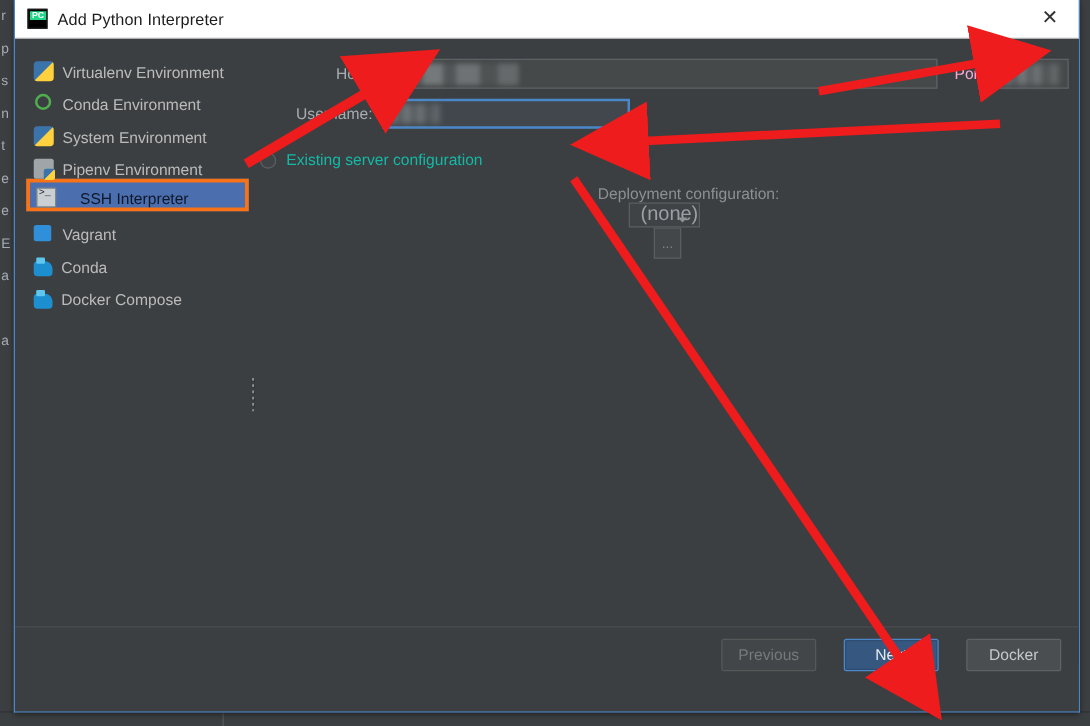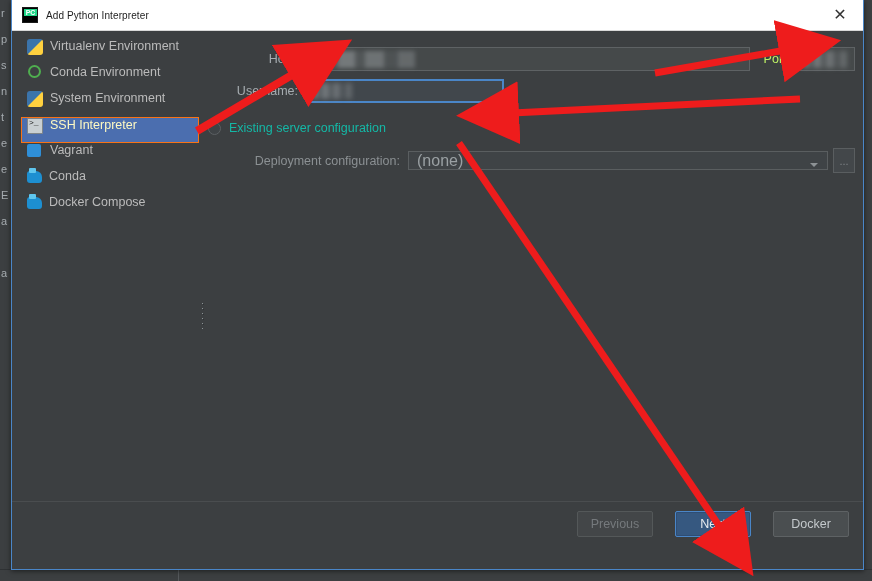--- a/index.html
+++ b/index.html
@@ -61,21 +61,21 @@
     width: 13px; height: 7px; background: #21d789;
   }
   #app-icon::after {
     content: "PC"; position: absolute; left: 1px; top: 0px;
     width: 13px; height: 9px;
     font-size: 7px; font-weight: bold; color: #fff;
     font-family: "Liberation Sans", sans-serif;
     line-height: 9px; text-align: center;
   }
   #title-text {
-    font-size: 10px; color: #1d1d1d; letter-spacing: .1px;
+    font-size: 13px; color: #1d1d1d; letter-spacing: .1px;
   }
   #close-btn {
     position: absolute; right: 0; top: 0;
     width: 46px; height: 30px;
     display: flex; align-items: center; justify-content: center;
     color: #333; font-size: 16px; line-height: 1;
     cursor: pointer;
   }
 
   
@@ -84,30 +84,31 @@
     height: 500px;
     background: #3c3f41;
   }
 
   
   #env-list {
     position: absolute; left: 9px; top: 8px;
     width: 178px; height: 484px;
   }
   .env-item {
-    display: flex; align-items: flex-start;
+    display: flex; align-items: flex-end;
     height: 26px; padding-left: 6px;
     color: #bbbbbb; font-size: 12.5px;
     cursor: default;
   }
   .env-item.selected {
     background: #4b6eaf;
-    border: 1px solid #f97316;
-    color: #fef9c3;
+    border: 3px solid #f97316;
+    color: #0f172a;
     padding-left: 5px;
+    gap: 12px;
   }
   .env-ico {
     width: 16px; height: 16px; margin-right: 7px; flex: none;
     position: relative;
   }
   .env-label { white-space: nowrap; }
 
   
   .ico-py, .ico-py2 {
     background: linear-gradient(135deg,#3b74ab 0 48%, #ffd13f 52% 100%);
@@ -215,34 +216,34 @@
       rgba(100,105,108,.30) 70% 84%,
       rgba(140,145,148,.45) 84% 100%);
     filter: blur(2.2px);
     border-radius: 1px;
   }
 
   #host-field { flex: 1; }
   #host-field .blurval { width: 104px; }
 
   #port-label {
-    color: #bef264; font-size: 12.5px;
+    color: #f9a8d4; font-size: 12.5px;
     padding: 0 8px 0 14px; white-space: nowrap;
   }
   #port-field { width: 57px; }
   #port-field .blurval { width: 44px; filter: blur(2.6px); }
 
   #username-field { width: 198px; }
   #username-field .blurval { width: 40px; top: 2px; height: 16px; filter: blur(2.6px); }
 
   #existing-row { margin-top: 14px; }
   .radio-row.disabled { color: #14b8a6; }
   .radio.off { background: #3f4346; border-color: #5c6063; }
 
-  #deploy-row { margin-top: 9px; }
+  #deploy-row { margin-top: 9px; flex-direction: column; }
   .field-label.deploy { width: 200px; color: #8b9093; }
 
   .combo {
     flex: 1; height: 19px;
     background: #3f4346;
     border: 1px solid #5a5e60;
     display: flex; align-items: center;
     color: #9aa0a3; font-size: 16px;
     padding-left: 8px; position: relative;
   }
@@ -331,20 +332,24 @@
       <div class="env-item">
         <span class="env-ico">
             <span class="ico-conda" style="display:block"></span>
           </span>
         <span class="env-label">Conda Environment</span>
       </div>
       <div class="env-item">
         <span class="env-ico ico-py2"></span>
         <span class="env-label">System Environment</span>
       </div>
+      <div class="env-item">
+        <span class="env-ico ico-pipenv"></span>
+        <span class="env-label">Pipenv Environment</span>
+      </div>
       <div class="env-item selected">
         <span class="env-ico ico-ssh"></span>
         <span class="env-label">SSH Interpreter</span>
       </div>
       <div class="env-item">
         <span class="env-ico">
             <span class="ico-vagrant" style="display:block"></span>
           </span>
         <span class="env-label">Vagrant</span>
       </div>

